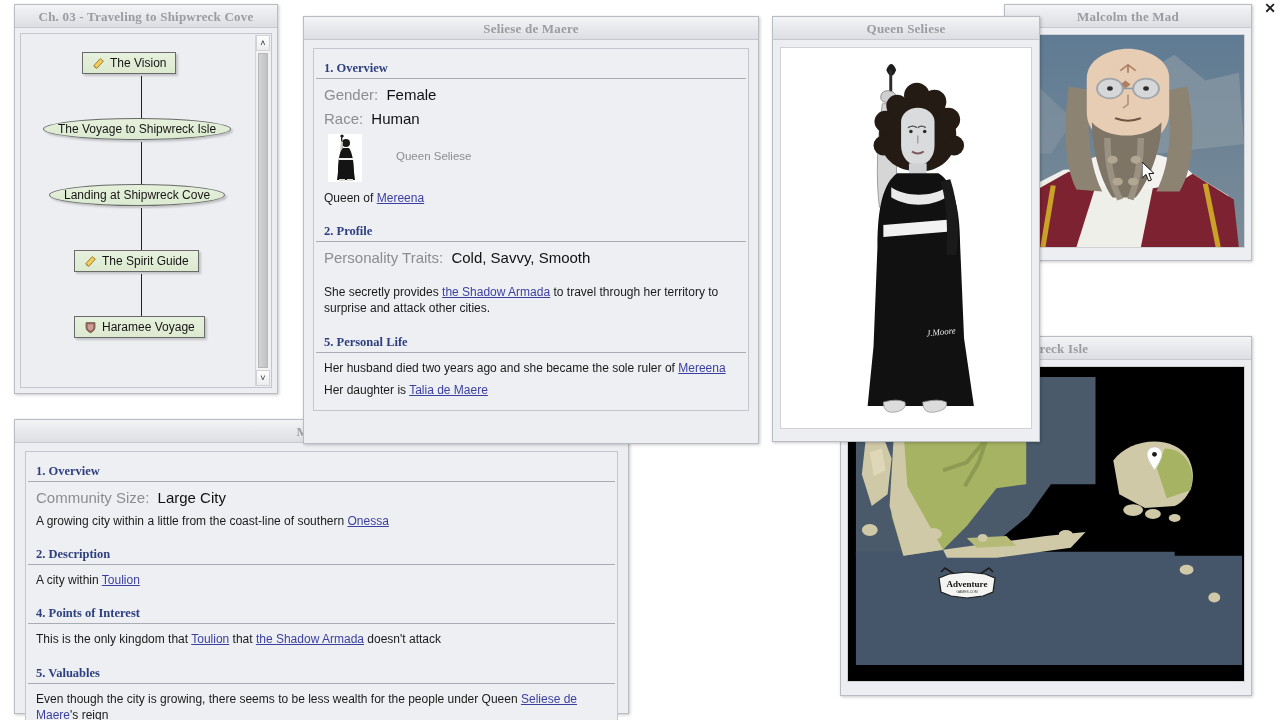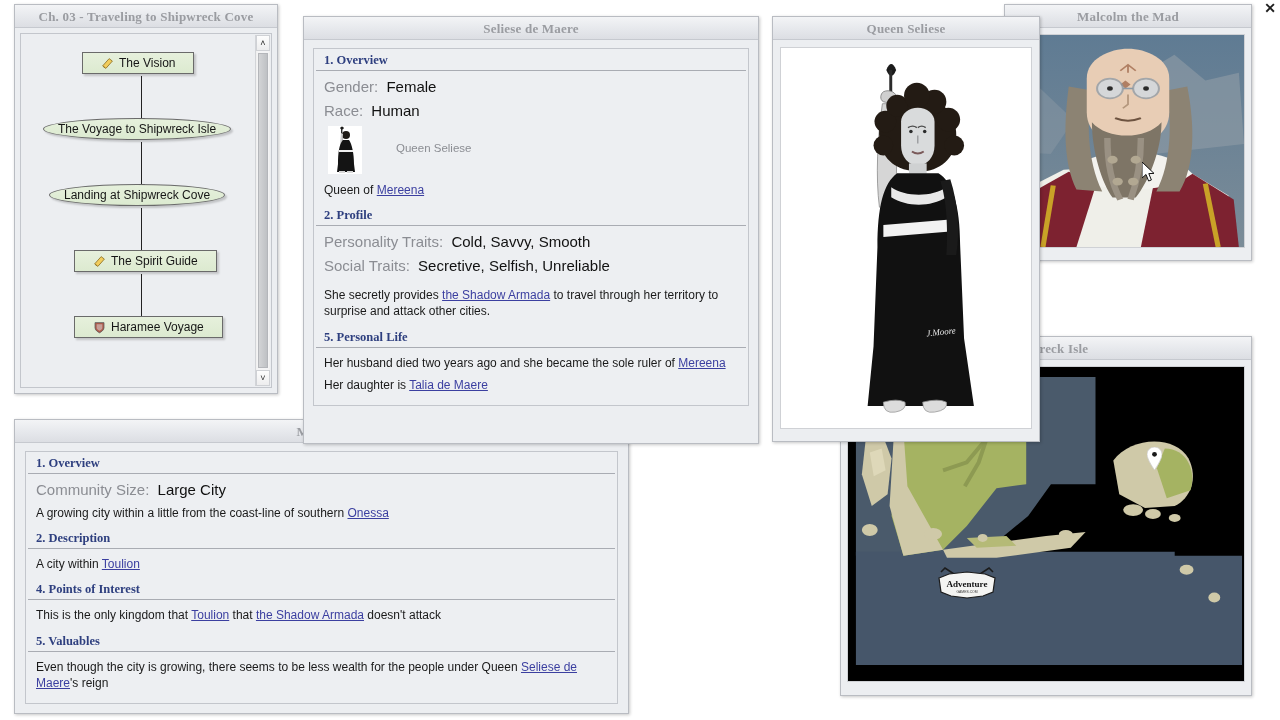--- a/index.html
+++ b/index.html
@@ -41,21 +41,21 @@
     background: #edeff2;
     padding: 0 0 6px 0;
   }
   .sec-head {
     color: #2e3f7f;
     font-weight: bold;
     font-size: 12.5px;
     font-family: "Liberation Serif", serif;
     padding: 4px 8px 2px 8px;
     border-bottom: 1px solid #a9acb3;
-    margin: 0 2px 0 2px;
+    margin: 8px 2px 0 2px;
   }
   .sec-body { padding: 7px 10px 4px 10px; font-size: 12px; color:#1a1a1a; }
   .sec-body p { margin: 0 0 6px 0; line-height: 1.35; }
   .sec-body p:last-child { margin-bottom: 2px; }
   .kv { font-size: 15px; margin-bottom: 7px; color:#111; }
   .kv .k { color:#8b8d93; }
   .kv .v { color:#111; margin-left: 4px; }
   a.wlink { color:#3b3fa0; text-decoration: underline; cursor:pointer; }
 
   
@@ -74,21 +74,21 @@
     height: 355px;
     overflow: hidden;
   }
   .node {
     position: absolute;
     background: linear-gradient(to bottom,#e6f0dc 0%,#dcead0 100%);
     border: 1px solid #6a6a6a;
     font-size: 12px;
     color:#161616;
     display:flex; align-items:center; gap:5px;
-    padding: 3px 18px;
+    padding: 3px 9px;
     box-shadow: 2px 2px 2px rgba(0,0,0,.18);
     white-space: nowrap;
     cursor: pointer;
   }
   .node.oval { border-radius: 50%/50%; padding: 3px 14px; }
   .node .nicon { width:13px; height:13px; flex:0 0 13px; }
   .arrow { position:absolute; width:1px; background:#222; }
   .arrowhead {
     position:absolute; width:0; height:0;
     border-left:4px solid transparent; border-right:4px solid transparent;
@@ -441,24 +441,20 @@
             <span>Queen of </span><a class="wlink">Mereena</a>
           </p>
         </div>
 
         <div class="sec-head">2. Profile</div>
         <div class="sec-body">
           <div class="kv">
             <span class="k">Personality Traits:</span>
             <span class="v">Cold, Savvy, Smooth</span>
           </div>
-          <div class="kv" style="margin-bottom:2px;">
-            <span class="k">Social Traits:</span>
-            <span class="v">Secretive, Selfish, Unreliable</span>
-          </div>
         </div>
 
         <div class="sec-body">
           <p>
             <span>She secretly provides </span><a class="wlink">the Shadow Armada</a><span> to travel through her territory to surprise and attack other cities.</span>
           </p>
         </div>
 
         <div class="sec-head">5. Personal Life</div>
         <div class="sec-body">

